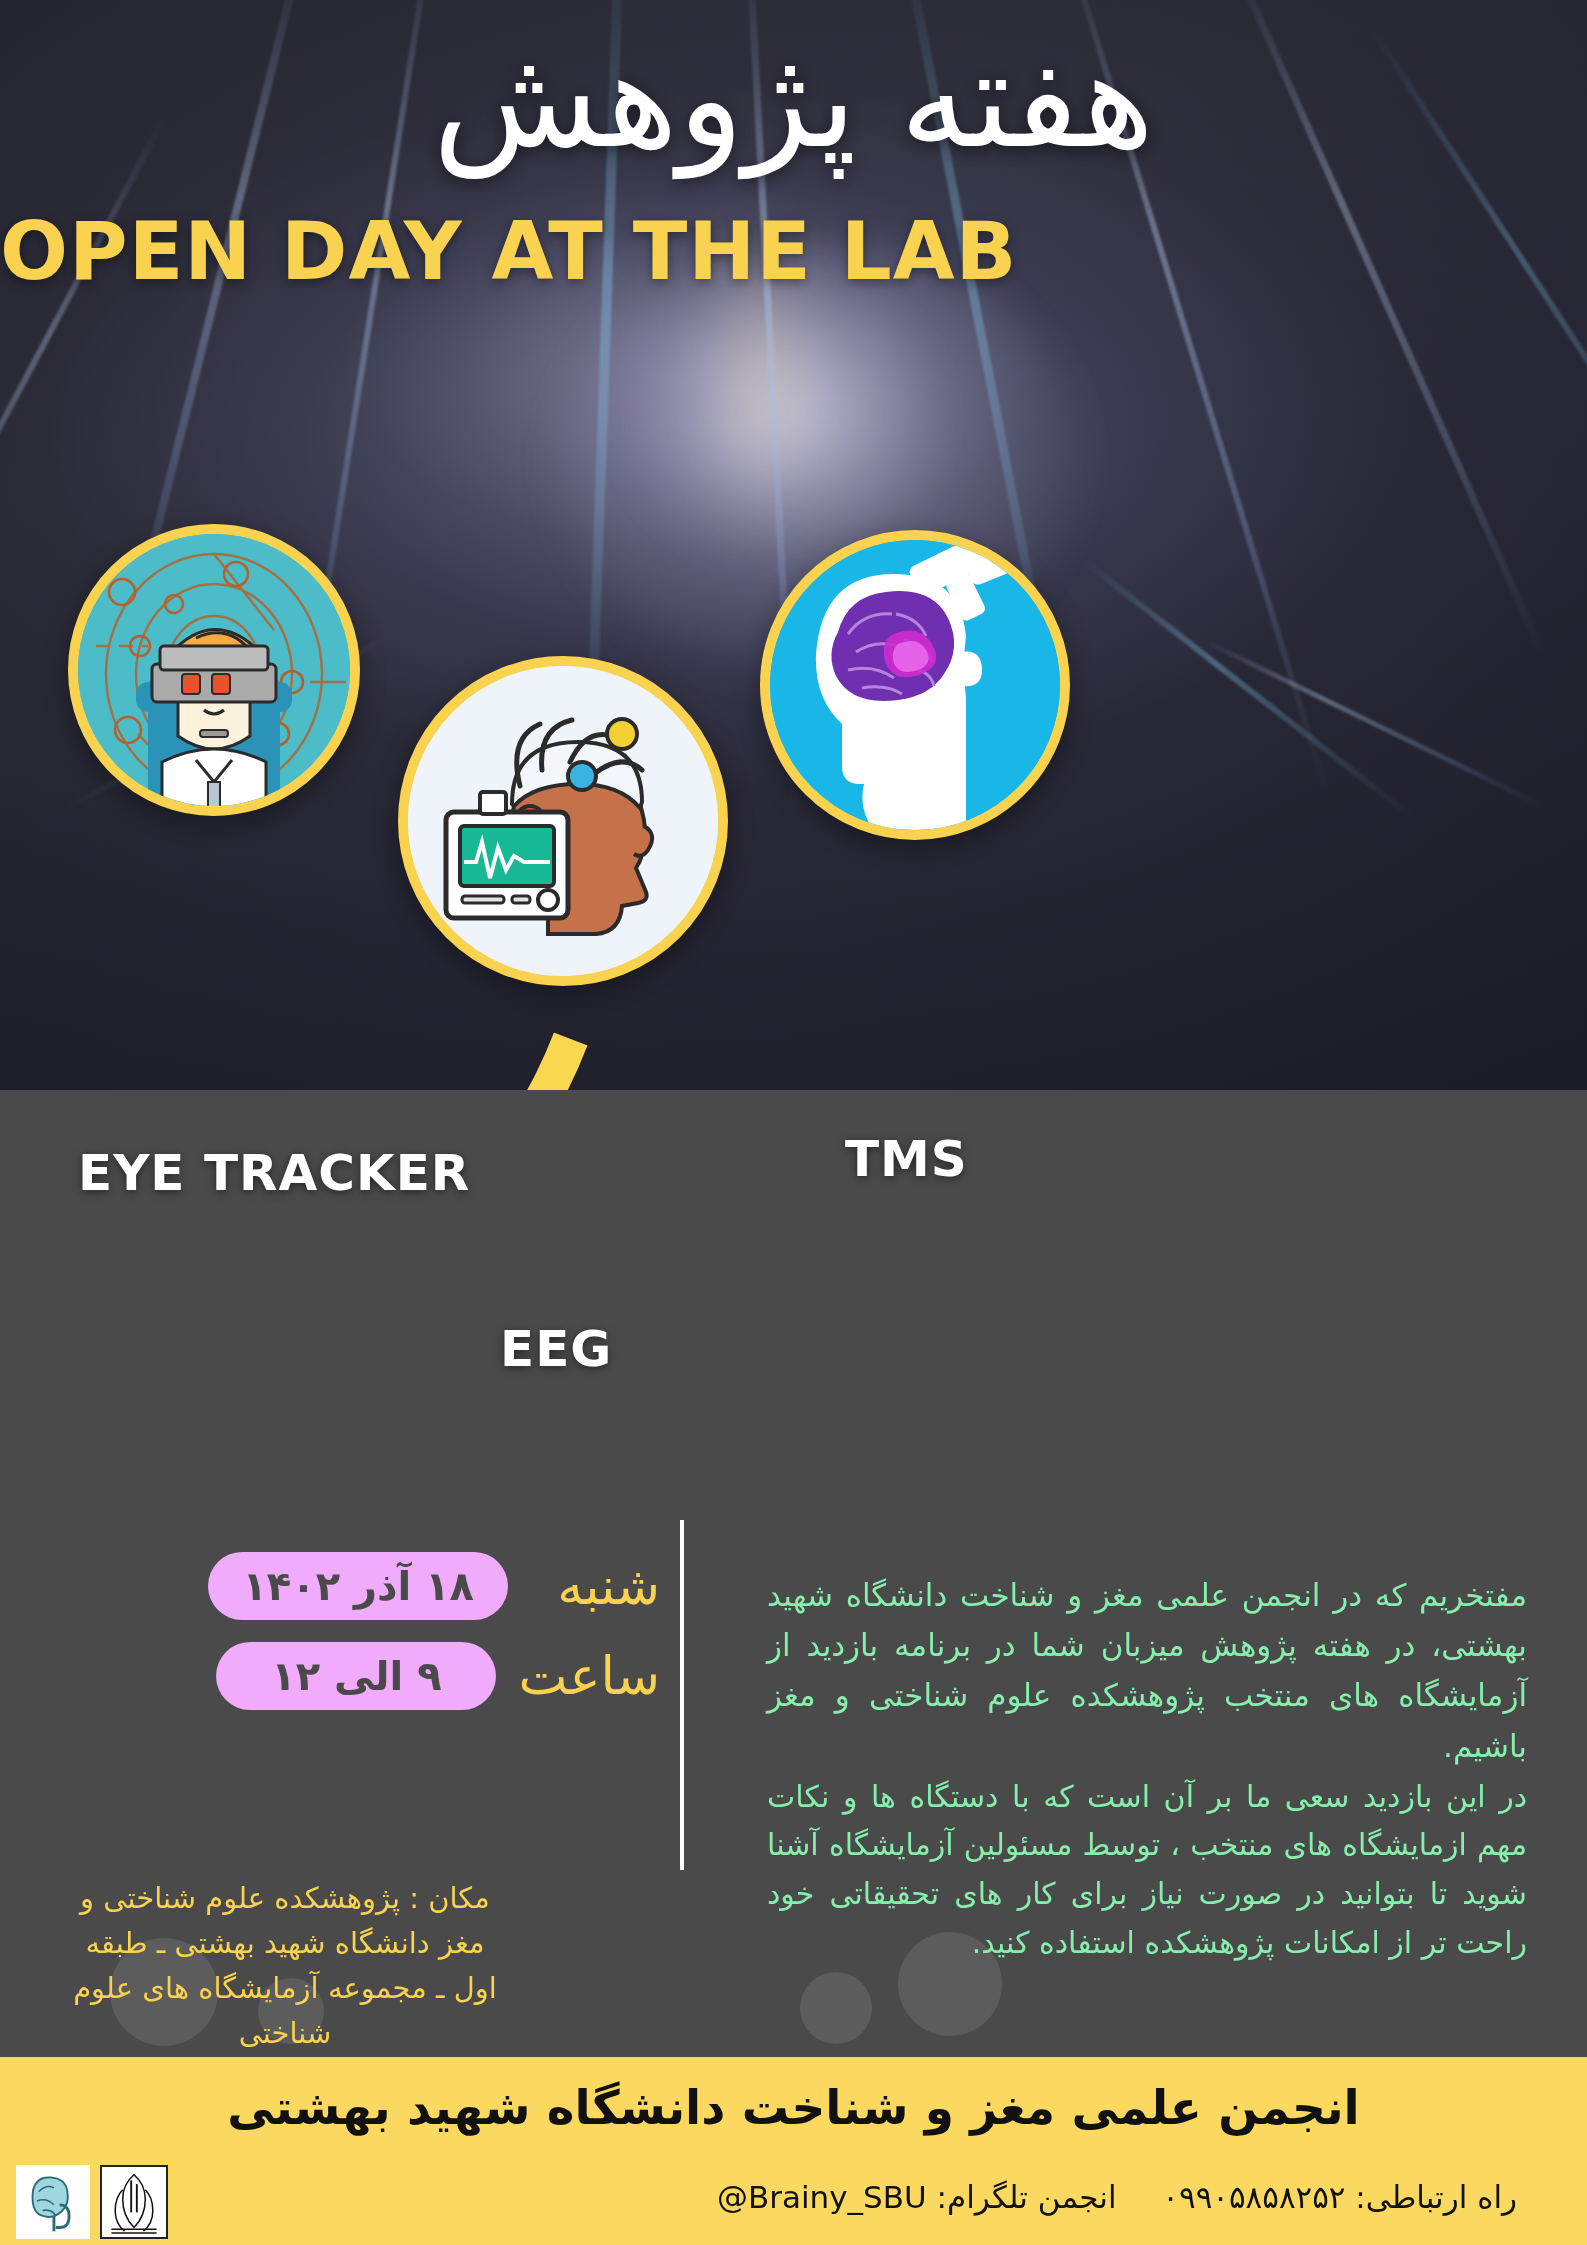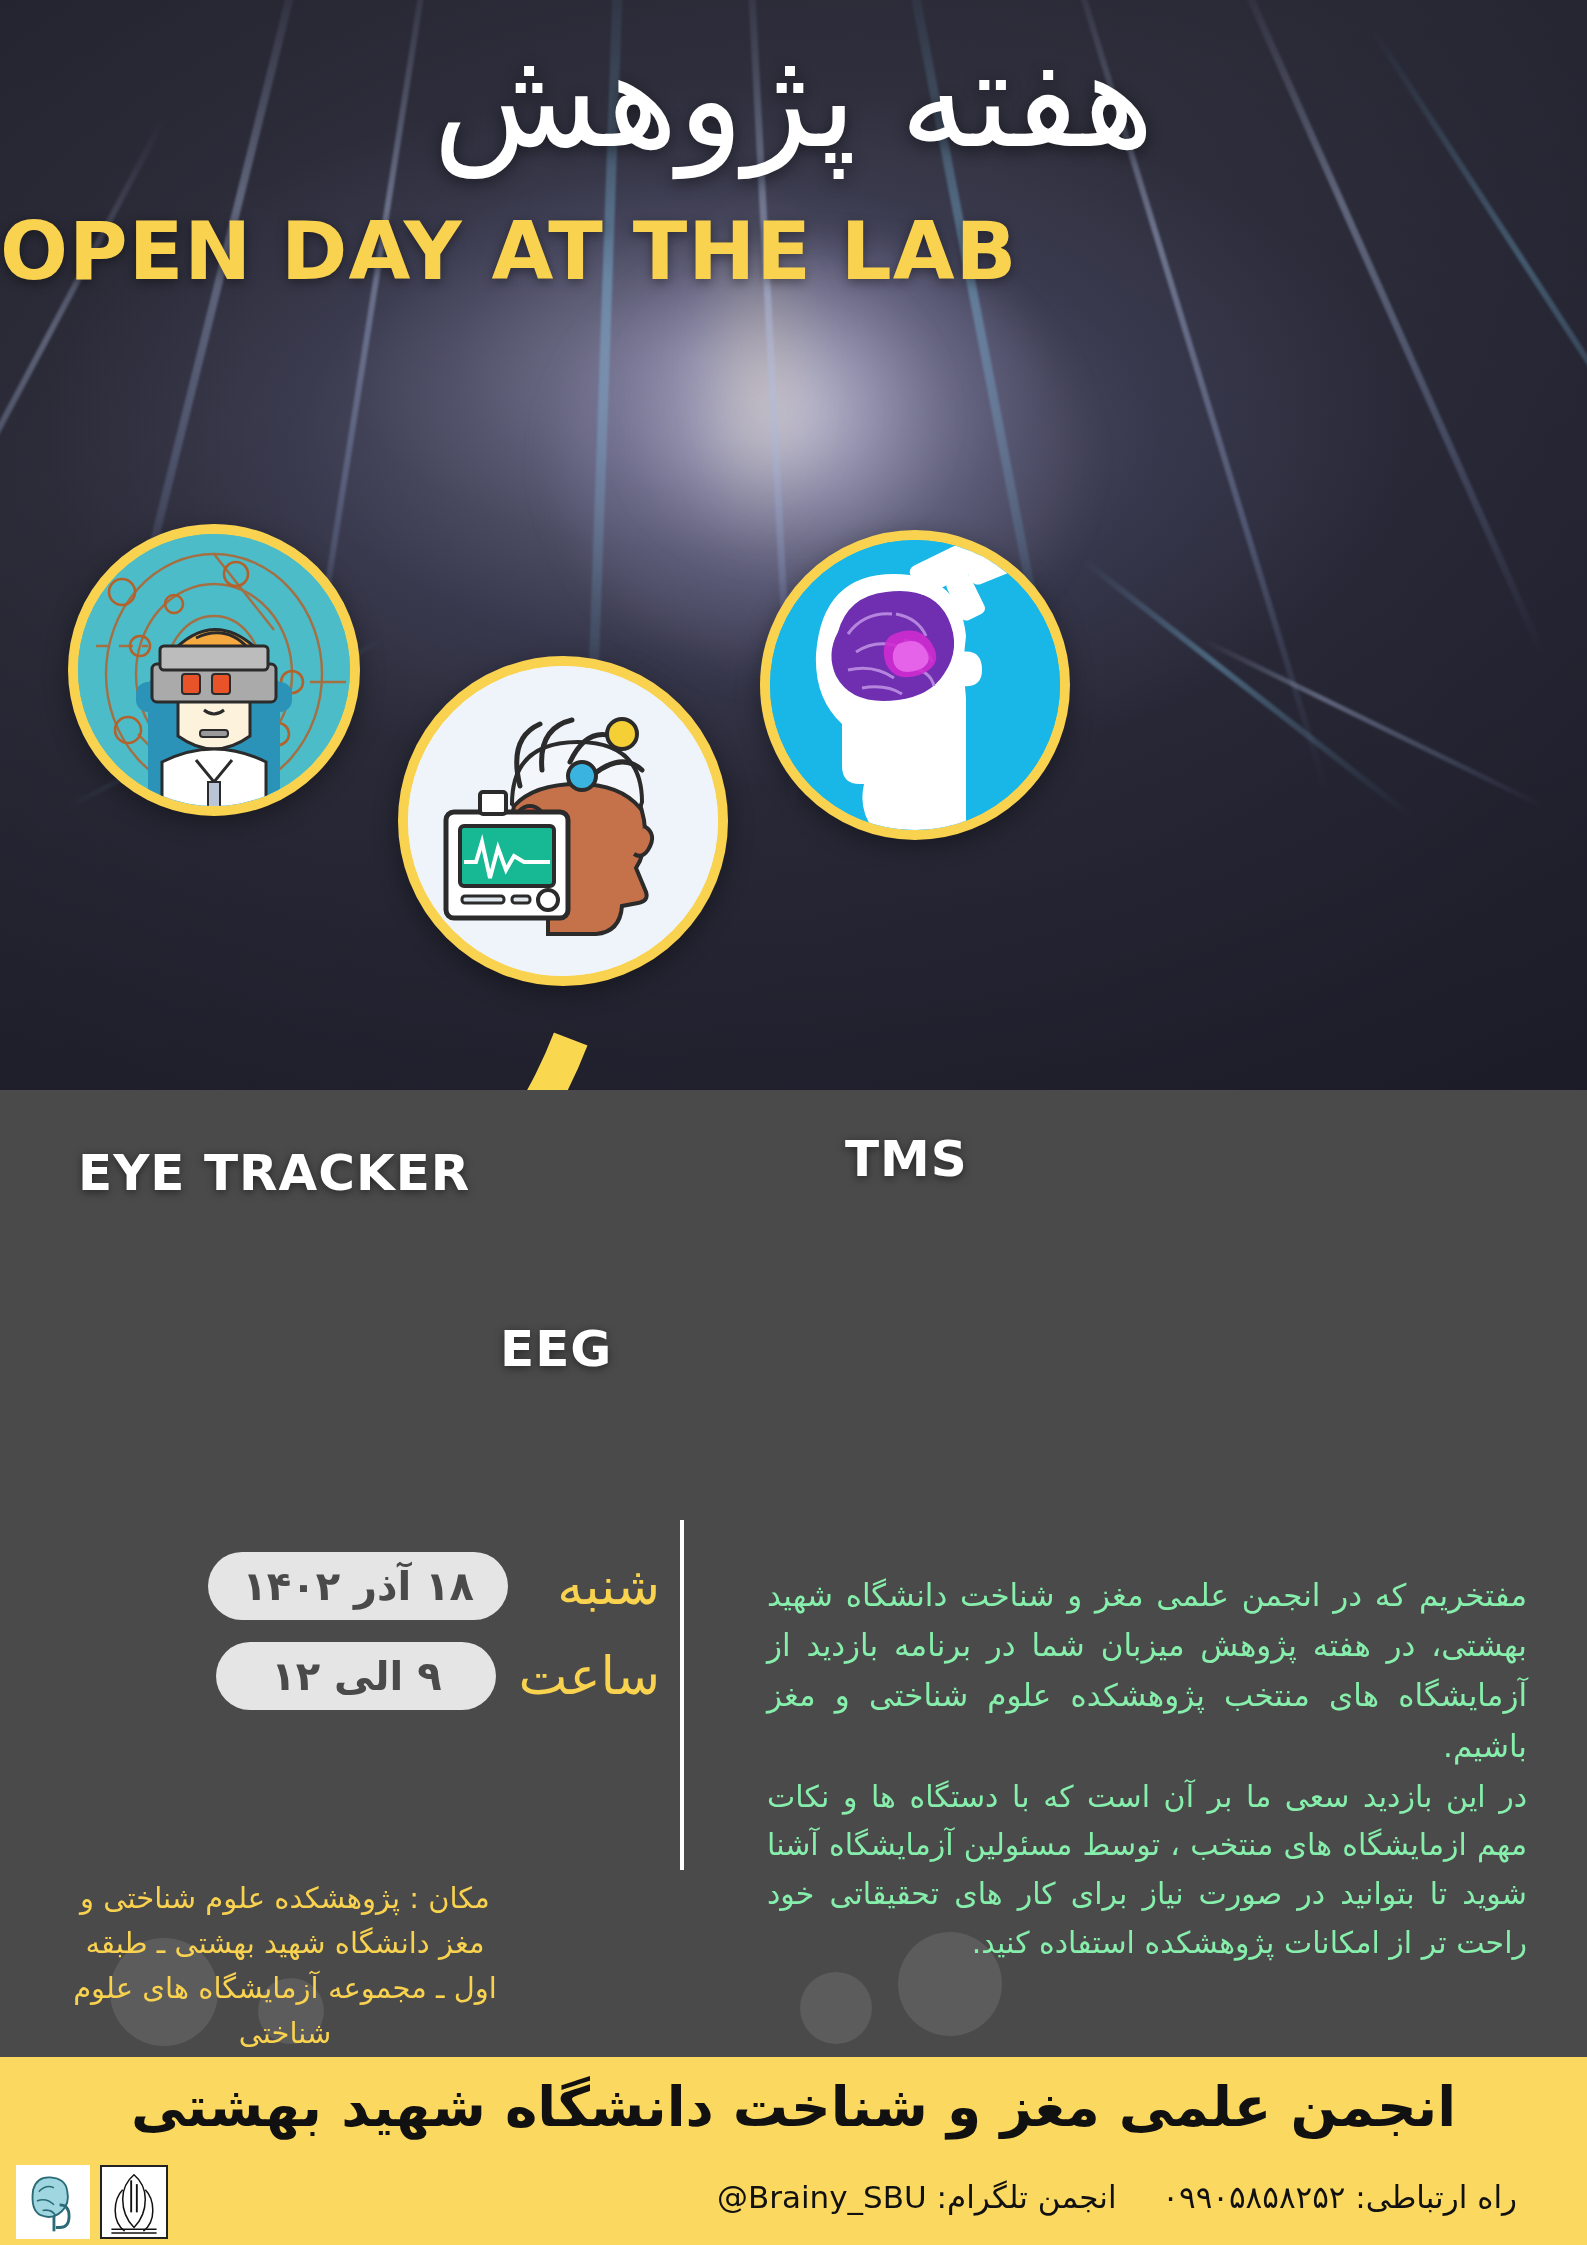--- a/index.html
+++ b/index.html
@@ -160,21 +160,21 @@
   .schedule { position: absolute; left: 80px; top: 1552px; width: 580px; direction: rtl; }
   .sched-row { display: flex; align-items: center; justify-content: flex-start; gap: 22px; margin-bottom: 22px; }
   .sched-key {
     color: #f9d24f;
     font-size: 52px;
     line-height: 1;
     min-width: 130px;
     text-align: right;
   }
   .pill {
-    background: #e5e5e5;
+    background: #f0abfc;
     color: #4a4a4a;
     border-radius: 40px;
     padding: 12px 34px;
     font-size: 40px;
     line-height: 1.1;
     min-width: 280px;
     text-align: center;
     font-weight: 600;
   }
   .location {
@@ -192,21 +192,21 @@
   
   .banner {
     position: absolute;
     left: 0; top: 2057px;
     width: 1587px; height: 100px;
     background: #fbd85f;
     display: flex; align-items: center; justify-content: center;
   }
   .banner-text {
     color: #111111;
-    font-size: 55px;
+    font-size: 47px;
     direction: rtl;
     font-weight: 600;
     letter-spacing: 0px;
   }
 
   
   .footer {
     position: absolute;
     left: 0; top: 2157px;
     width: 1587px; height: 88px;

